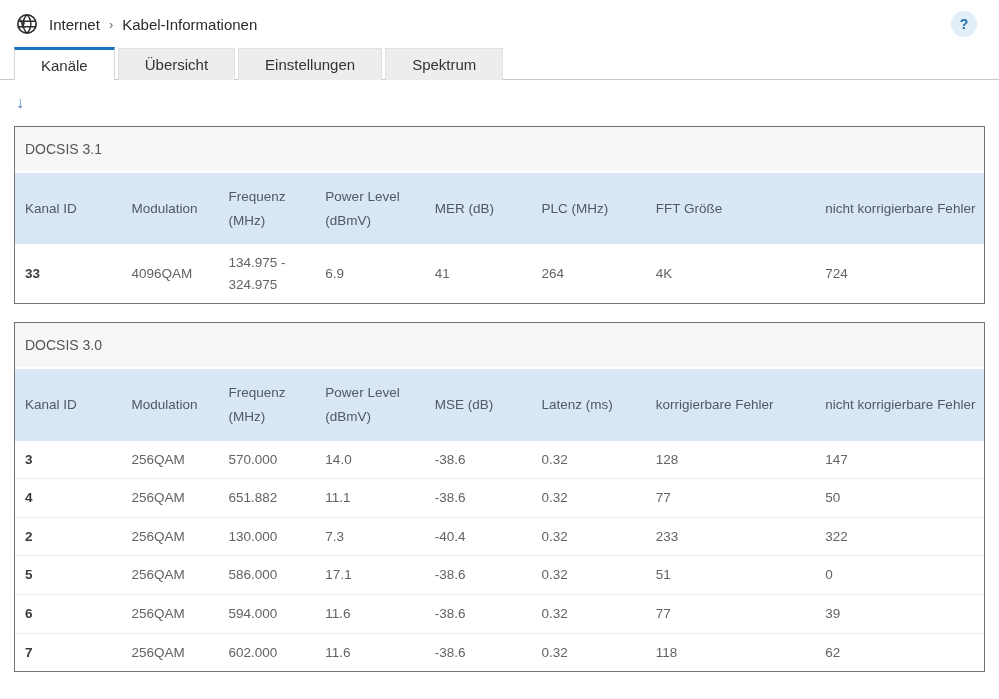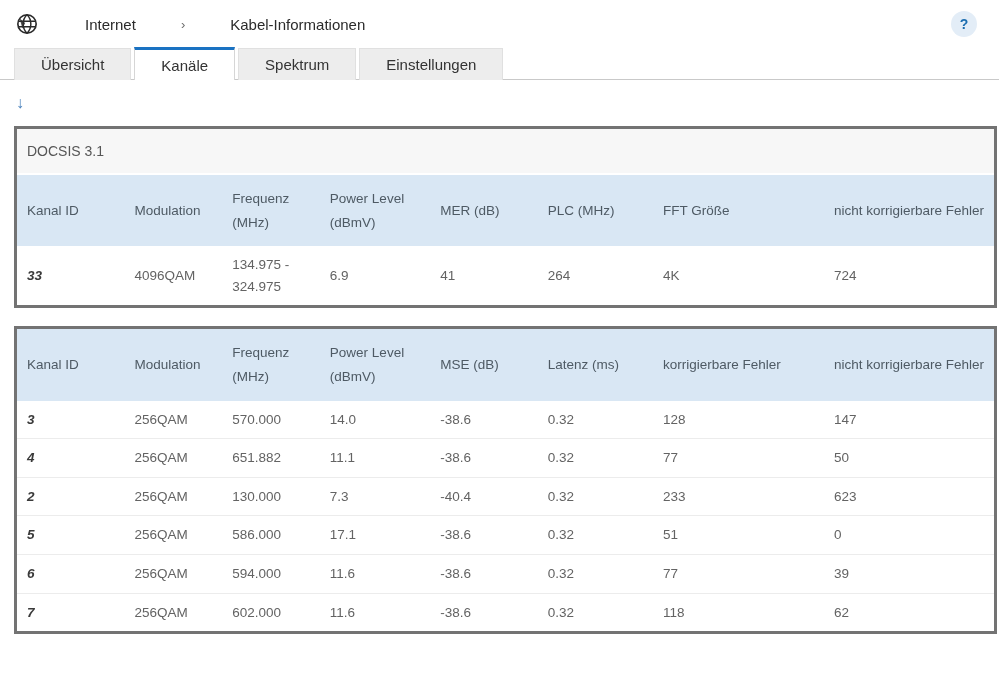--- a/index.html
+++ b/index.html
@@ -1,20 +1,20 @@
 <!DOCTYPE html>
 <html><head>
 <meta charset="utf-8">
 <style>
   * { margin: 0; padding: 0; box-sizing: border-box; }
   html, body { width: 999px; height: 699px; overflow: hidden; background: #fff;
     font-family: "Liberation Sans", "DejaVu Sans", sans-serif; }
 
   
-  .topbar { position: relative; height: 48px; display: flex; align-items: center; padding: 0 16px; background:#fff;gap:36px; }
+  .topbar { position: relative; height: 48px; display: flex; align-items: center; padding: 0 16px; background:#fff; }
   .globe { width: 22px; height: 22px; margin-right: 11px; flex: 0 0 auto; }
   .crumb { font-size: 15px; color: #2b2b2b; }
   .crumb-sep { margin: 0 9px; color: #6b6b6b; font-size: 13px; }
   .help-btn { position: absolute; right: 22px; top: 11px; width: 26px; height: 26px; border-radius: 50%;
     background: #e3edf7; border: none; color: #1b6db0; font-size: 14px; font-weight: bold;
     font-family: inherit; cursor: pointer; line-height: 26px; text-align: center; }
 
   
   .tabbar { position: relative; height: 32px; padding-left: 14px; display: flex; align-items: flex-end; }
   .tabbar::after { content:""; position: absolute; left: 0; right: 0; bottom: 0; height: 1px; background: #c9c9c9; }
@@ -23,52 +23,52 @@
     position: relative; z-index: 1; }
   .tab.active { background: #fff; border-top: 3px solid #1a72c2; border-left-color: #d6d6d6;
     border-right-color: #d6d6d6; z-index: 2; height: 33px; }
 
   
   .section-head { display: flex; align-items: center; margin: 14px 0 14px 16px; color: #4c83bd;
     font-size: 19px; cursor: pointer; }
   .section-head .arrow { font-size: 16px; margin-right: 9px; color: #4c83bd; }
 
   
-  .tbl-wrap { margin: 0 2px 18px 14px; border: 3px solid #737373; }
+  .tbl-wrap { margin: 0 14px 18px 14px; border: 1px solid #737373; }
   .tbl-title { background: #f7f7f7; color: #565656; font-size: 14px; padding: 14px 10px; border-bottom: 2px solid #fff; }
   table { width: 100%; border-collapse: collapse; table-layout: fixed; }
   thead th { background: #d9e7f4; color: #4e5a64; font-weight: normal; text-align: left;
     font-size: 13.5px; padding: 12px 8px 12px 10px; line-height: 1.75; }
   tbody td { color: #636363; font-size: 13.5px; padding: 8px 8px 8px 10px; border-top: 1px solid #ececec;
     line-height: 1.6; background: #fff; }
   tbody tr:first-child td { border-top: none; }
-  tbody td.first { color: #3a3a3a; font-weight: bold; font-style: italic; }
+  tbody td.first { color: #3a3a3a; font-weight: bold; }
 </style>
 </head>
 <body>
 
 <div class="topbar">
   <svg class="globe" viewBox="0 0 24 24">
     <circle cx="12" cy="12" r="10" fill="none" stroke="#2b2b2b" stroke-width="1.8"></circle>
     <path d="M12 2 a 14 14 0 0 0 0 20 M12 2 a 14 14 0 0 1 0 20 M2.5 9 h19 M2.5 15 h19" fill="none" stroke="#2b2b2b" stroke-width="1.6"></path>
     <path d="M4 6 l6 5 -3 6 z" fill="#2b2b2b" opacity="0.85"></path>
   </svg>
   <span class="crumb">Internet</span>
   <span class="crumb crumb-sep">›</span>
   <span class="crumb">Kabel-Informationen</span>
   <button class="help-btn">
     <span>?</span>
   </button>
 </div>
 
 <div class="tabbar">
+  <button class="tab active">Kanäle</button>
   <button class="tab">Übersicht</button>
-  <button class="tab active">Kanäle</button>
+  <button class="tab">Einstellungen</button>
   <button class="tab">Spektrum</button>
-  <button class="tab">Einstellungen</button>
 </div>
 
 <div class="section-head">
   <span class="arrow">↓</span>
 </div>
 
 <div class="tbl-wrap">
   <div class="tbl-title">DOCSIS 3.1</div>
   <table>
     <colgroup>
@@ -102,20 +102,21 @@
           <td>41</td>
           <td>264</td>
           <td>4K</td>
           <td>724</td>
         </tr>
       </tbody>
   </table>
 </div>
 
 <div class="tbl-wrap">
+  <div class="tbl-title">DOCSIS 3.0</div>
   <table>
     <colgroup>
       <col style="width:11%">
         <col style="width:10%">
         <col style="width:10%">
         <col style="width:11.3%">
       <col style="width:11%">
         <col style="width:11.8%">
         <col style="width:17.5%">
         <col style="width:17.4%">
@@ -154,21 +155,21 @@
           <td>50</td>
         </tr>
         <tr>
           <td class="first">2</td>
           <td>256QAM</td>
           <td>130.000</td>
           <td>7.3</td>
           <td>-40.4</td>
           <td>0.32</td>
           <td>233</td>
-          <td>623</td>
+          <td>322</td>
         </tr>
         <tr>
           <td class="first">5</td>
           <td>256QAM</td>
           <td>586.000</td>
           <td>17.1</td>
           <td>-38.6</td>
           <td>0.32</td>
           <td>51</td>
           <td>0</td>

